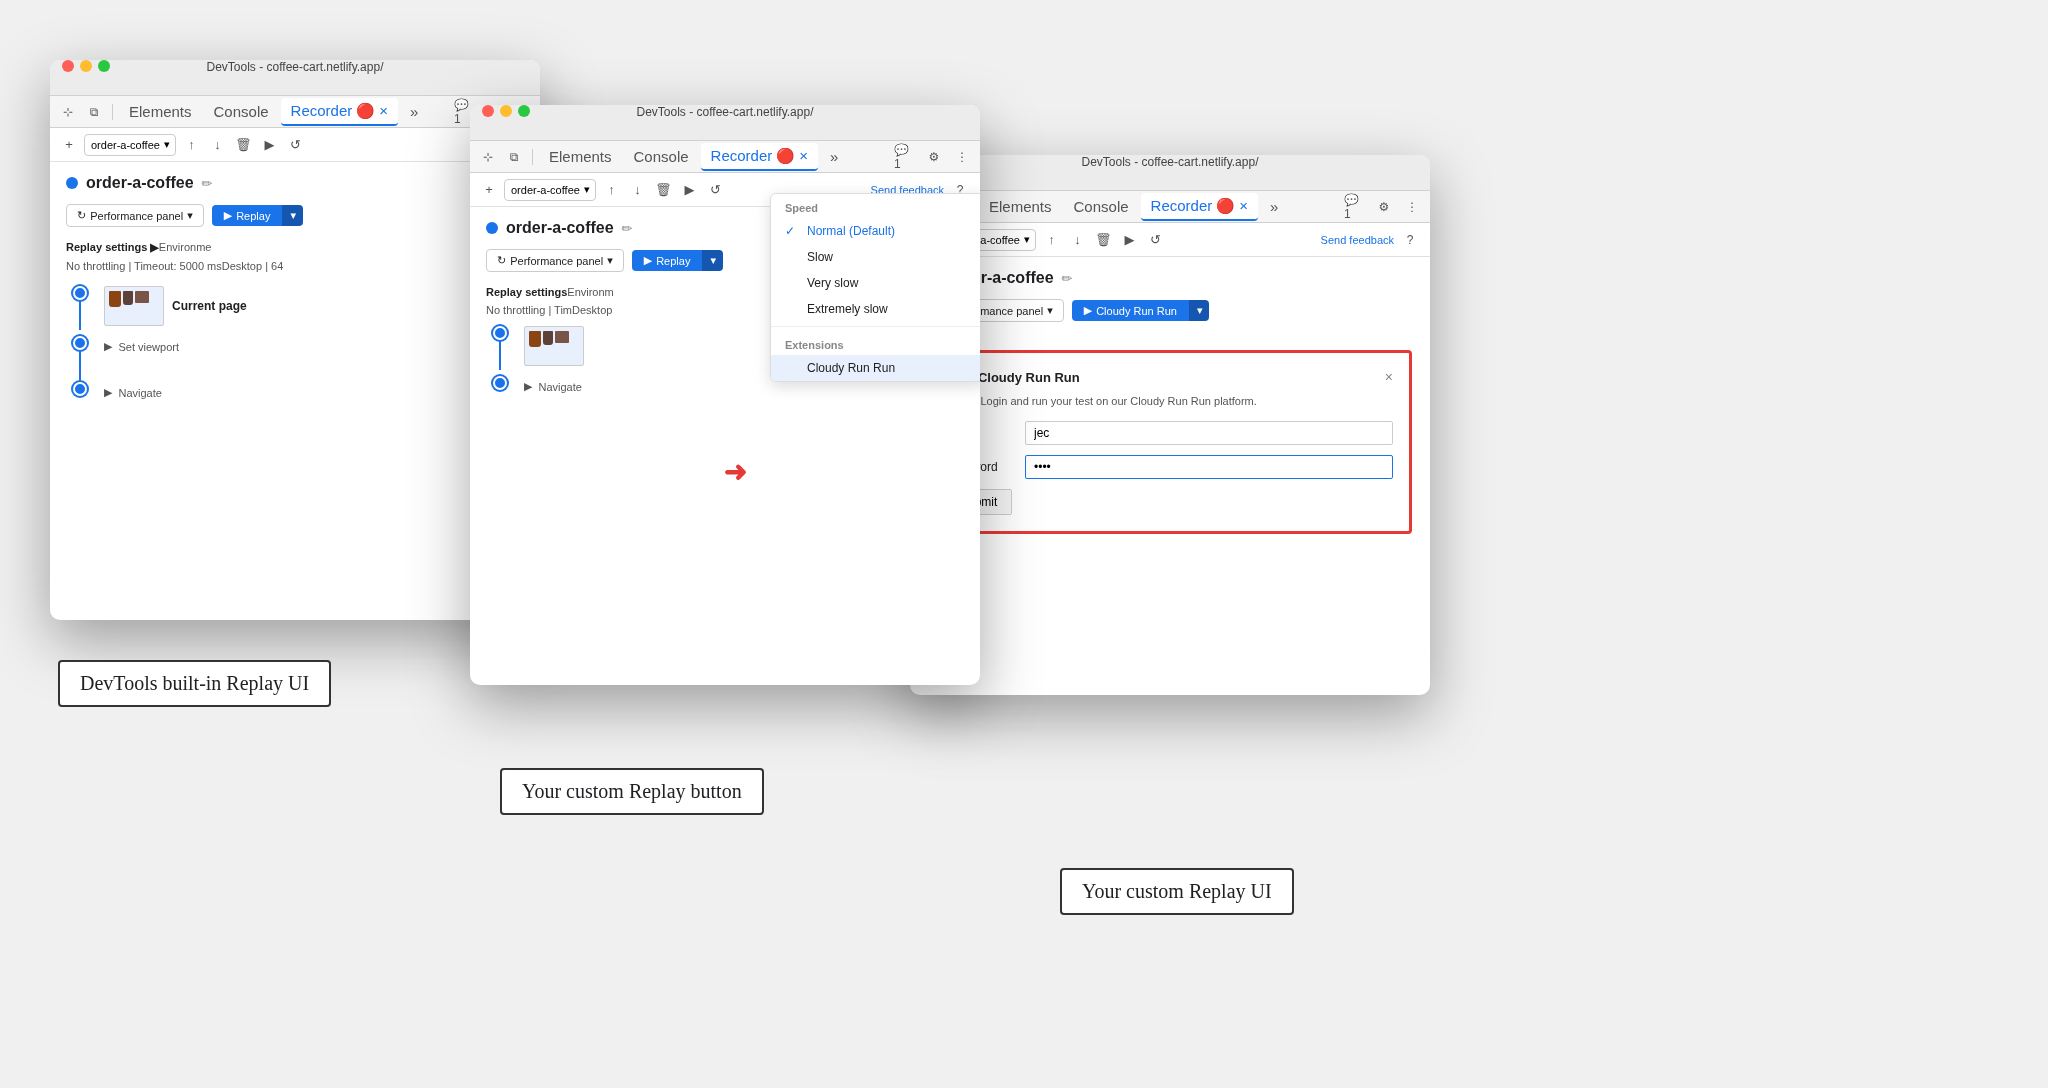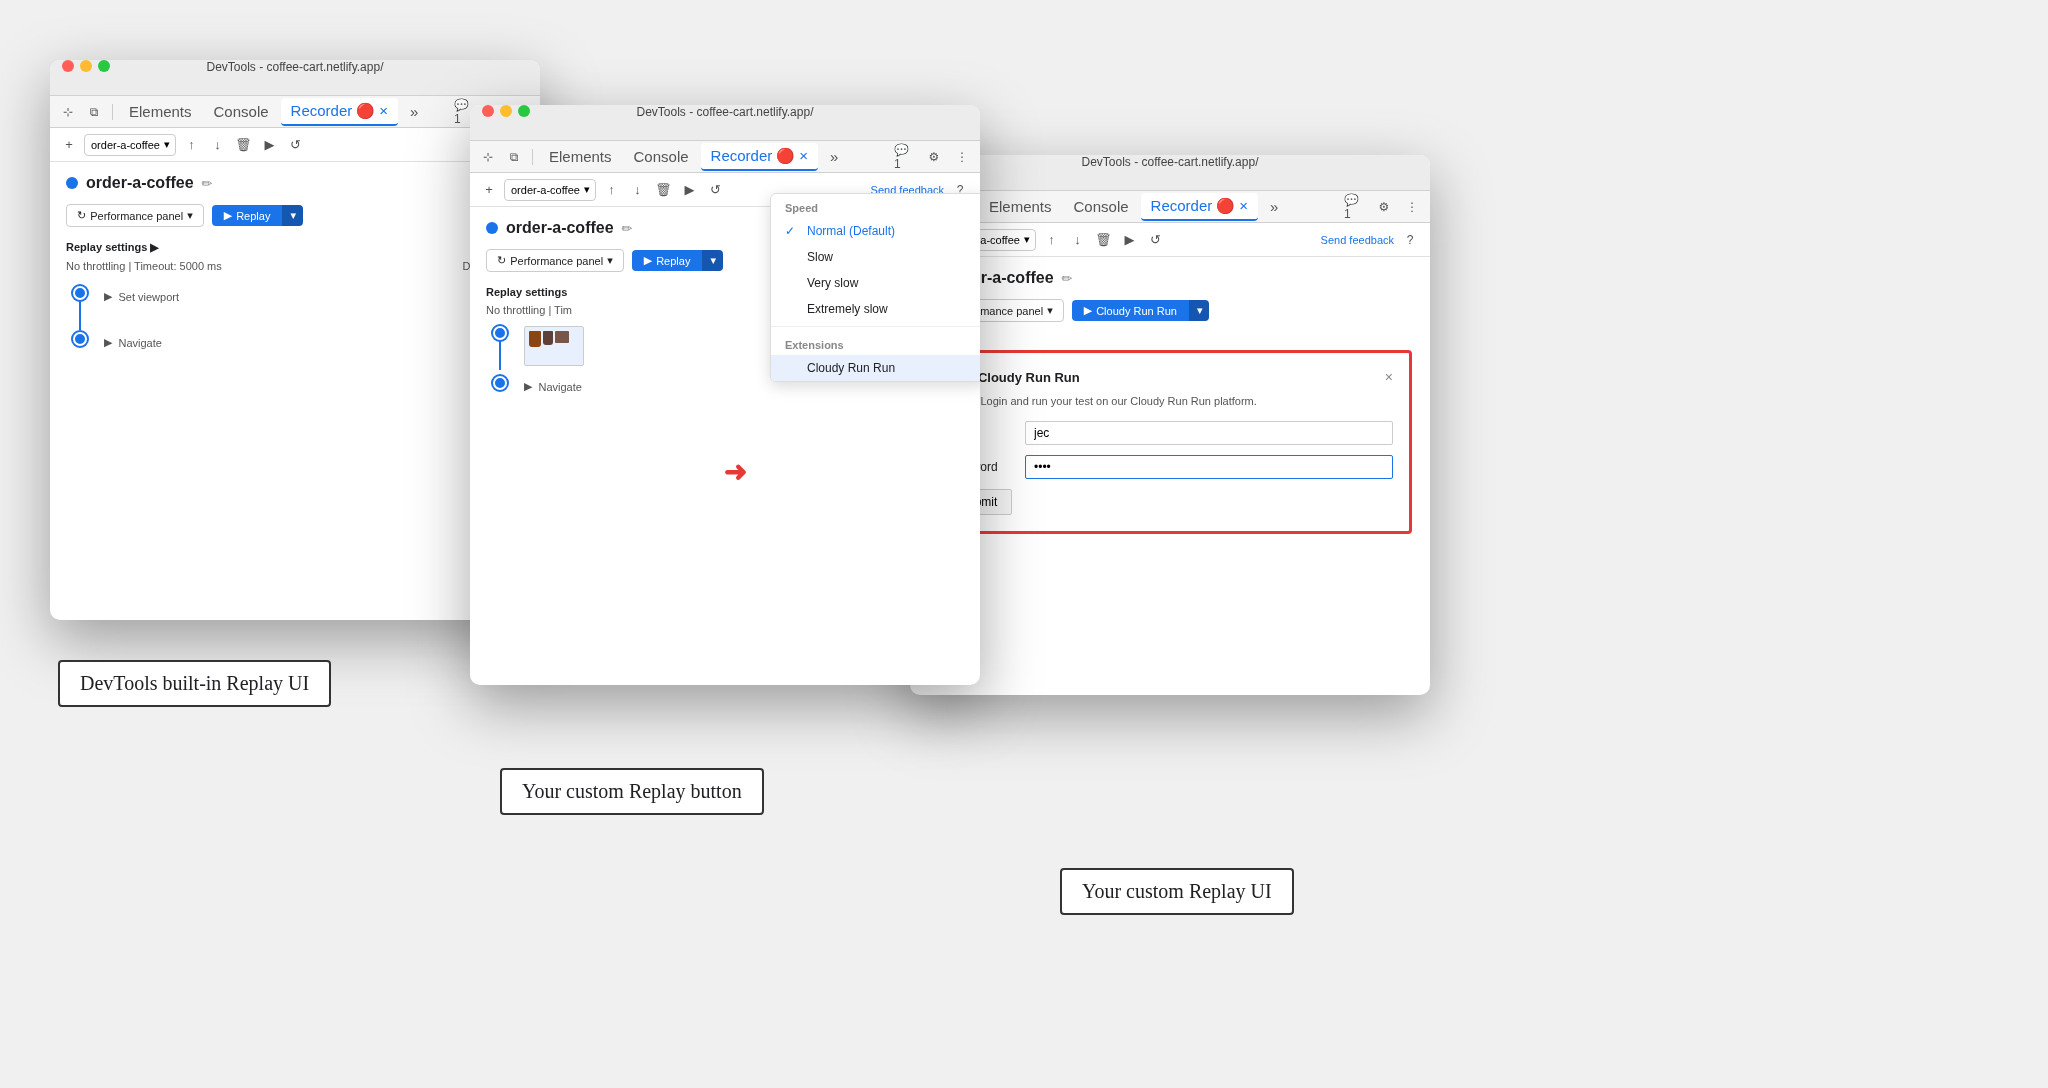--- a/index.html
+++ b/index.html
@@ -152,21 +152,21 @@
       font-size: 11px; cursor: pointer;
       border: none;
     }
     .replay-btn-arrow {
       background: #1557b0; color: #fff;
       padding: 4px 7px;
       font-size: 11px; cursor: pointer;
       border: none; border-left: 1px solid #1557b0;
     }
     .settings-row {
-      display: flex; justify-content: space-between;
+      display: flex; 
       font-size: 11px; color: #555; margin-bottom: 6px;
     }
     .settings-label { font-weight: 600; color: #202124; }
 
     
     .timeline {
       margin-top: 12px;
       display: flex; flex-direction: column; gap: 0;
     }
     .timeline-item {
@@ -433,20 +433,38 @@
         <span> | </span>
         <span>Timeout: 5000 ms</span>
       </div>
       <div>
         <span>Desktop | 64</span>
       </div>
     </div>
 
     <div class="timeline">
 
+      <div class="timeline-item">
+        <div class="tl-left">
+          <div class="tl-node"></div>
+          <div class="tl-line"></div>
+        </div>
+        <div class="tl-content">
+          <div style="display:flex;align-items:center;gap:8px;padding-top:2px;">
+            <div class="tl-thumbnail">
+              <div class="coffee-thumb">
+                <div class="coffee-cup"></div>
+                <div class="coffee-cup2"></div>
+                <div class="coffee-cup3"></div>
+              </div>
+            </div>
+            <span style="font-size:12px;font-weight:600;color:#202124;">Current page</span>
+          </div>
+        </div>
+      </div>
 
       <div class="timeline-item">
         <div class="tl-left">
           <div class="tl-node"></div>
           <div class="tl-line"></div>
         </div>
         <div class="tl-content">
           <div class="tl-step">
             <span>▶</span>
             <span>Set viewport</span>

